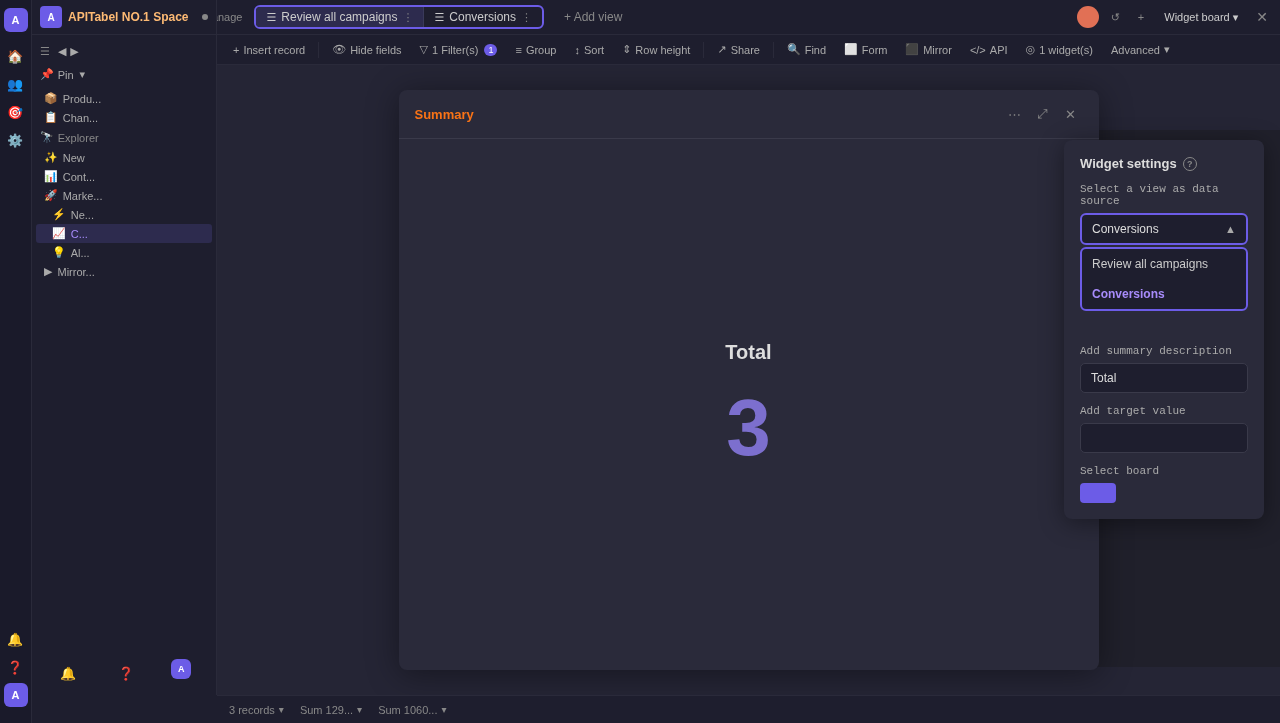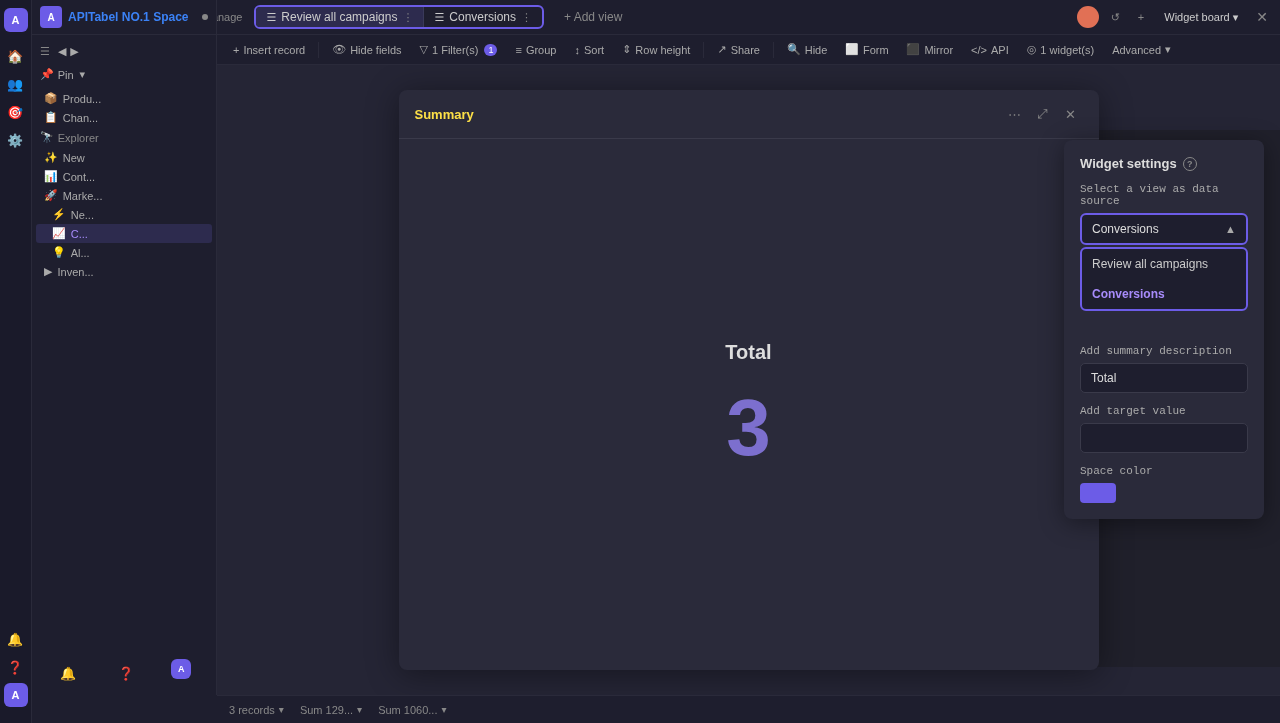--- a/index.html
+++ b/index.html
@@ -48,21 +48,21 @@
     .space-logo {
       width: 22px; height: 22px;
       background: #6c5ce7;
       border-radius: 4px;
       display: flex; align-items: center; justify-content: center;
       color: white; font-size: 10px; font-weight: bold;
       flex-shrink: 0;
     }
     .space-name {
       font-size: 12px;
-      color: #3b82f6;
+      color: #fdba74;
       font-weight: 600;
       flex: 1;
       white-space: nowrap;
       overflow: hidden;
       text-overflow: ellipsis;
     }
     .space-dot {
       width: 6px; height: 6px;
       background: #888;
       border-radius: 50%;
@@ -251,21 +251,21 @@
     .summary-header {
       display: flex;
       align-items: center;
       padding: 12px 16px;
       border-bottom: 1px solid #3a3a4a;
       gap: 8px;
     }
     .summary-title {
       font-size: 13px;
       font-weight: 600;
-      color: #fde047;
+      color: #f97316;
       flex: 1;
     }
     .summary-header-btns {
       display: flex;
       align-items: center;
       gap: 4px;
     }
     .summary-header-btn {
       width: 24px; height: 24px;
       display: flex; align-items: center; justify-content: center;
@@ -534,21 +534,21 @@
     <div class="nav-item active" style="padding-left:16px;">
       <span class="nav-icon">📈</span>
       <span class="nav-label">C...</span>
     </div>
     <div class="nav-item" style="padding-left:16px;">
       <span class="nav-icon">💡</span>
       <span class="nav-label">Al...</span>
     </div>
     <div class="nav-item">
       <span class="nav-icon">▶</span>
-      <span class="nav-label">Inven...</span>
+      <span class="nav-label">Mirror...</span>
     </div>
   </div>
 
   <div style="position:absolute;bottom:4px;left:0;right:0;display:flex;align-items:center;justify-content:space-around;padding:4px 8px;">
     <div class="sidebar-icon">🔔</div>
     <div class="sidebar-icon">❓</div>
     <div class="sidebar-logo" style="width:20px;height:20px;font-size:9px;">A</div>
   </div>
 </div>
 
@@ -580,21 +580,21 @@
     <span>Row height</span>
   </div>
   <div class="toolbar2-sep"></div>
   <div class="toolbar2-btn">
     <span class="btn-icon">↗</span>
     <span>Share</span>
   </div>
   <div class="toolbar2-sep"></div>
   <div class="toolbar2-btn">
     <span class="btn-icon">🔍</span>
-    <span>Hide</span>
+    <span>Find</span>
   </div>
   <div class="toolbar2-btn">
     <span class="btn-icon">⬜</span>
     <span>Form</span>
   </div>
   <div class="toolbar2-btn">
     <span class="btn-icon">⬛</span>
     <span>Mirror</span>
   </div>
   <div class="toolbar2-btn">
@@ -653,21 +653,21 @@
 
     
     <div class="ws-label" style="margin-top:100px;">
       <span>Add summary description</span>
     </div>
     <input class="ws-input" type="text" value="Total" placeholder="Total" style="">
 
     <div class="ws-label">Add target value</div>
     <input class="ws-input" type="text" placeholder="" style="">
 
-    <div class="ws-label">Space color</div>
+    <div class="ws-label">Select board</div>
     <div class="ws-color-swatch"></div>
   </div>
 </div>
 
 <div class="statusbar">
   <div class="statusbar-item">
     <span>3 records</span>
     <span class="statusbar-arrow">▾</span>
   </div>
   <div class="statusbar-item">

